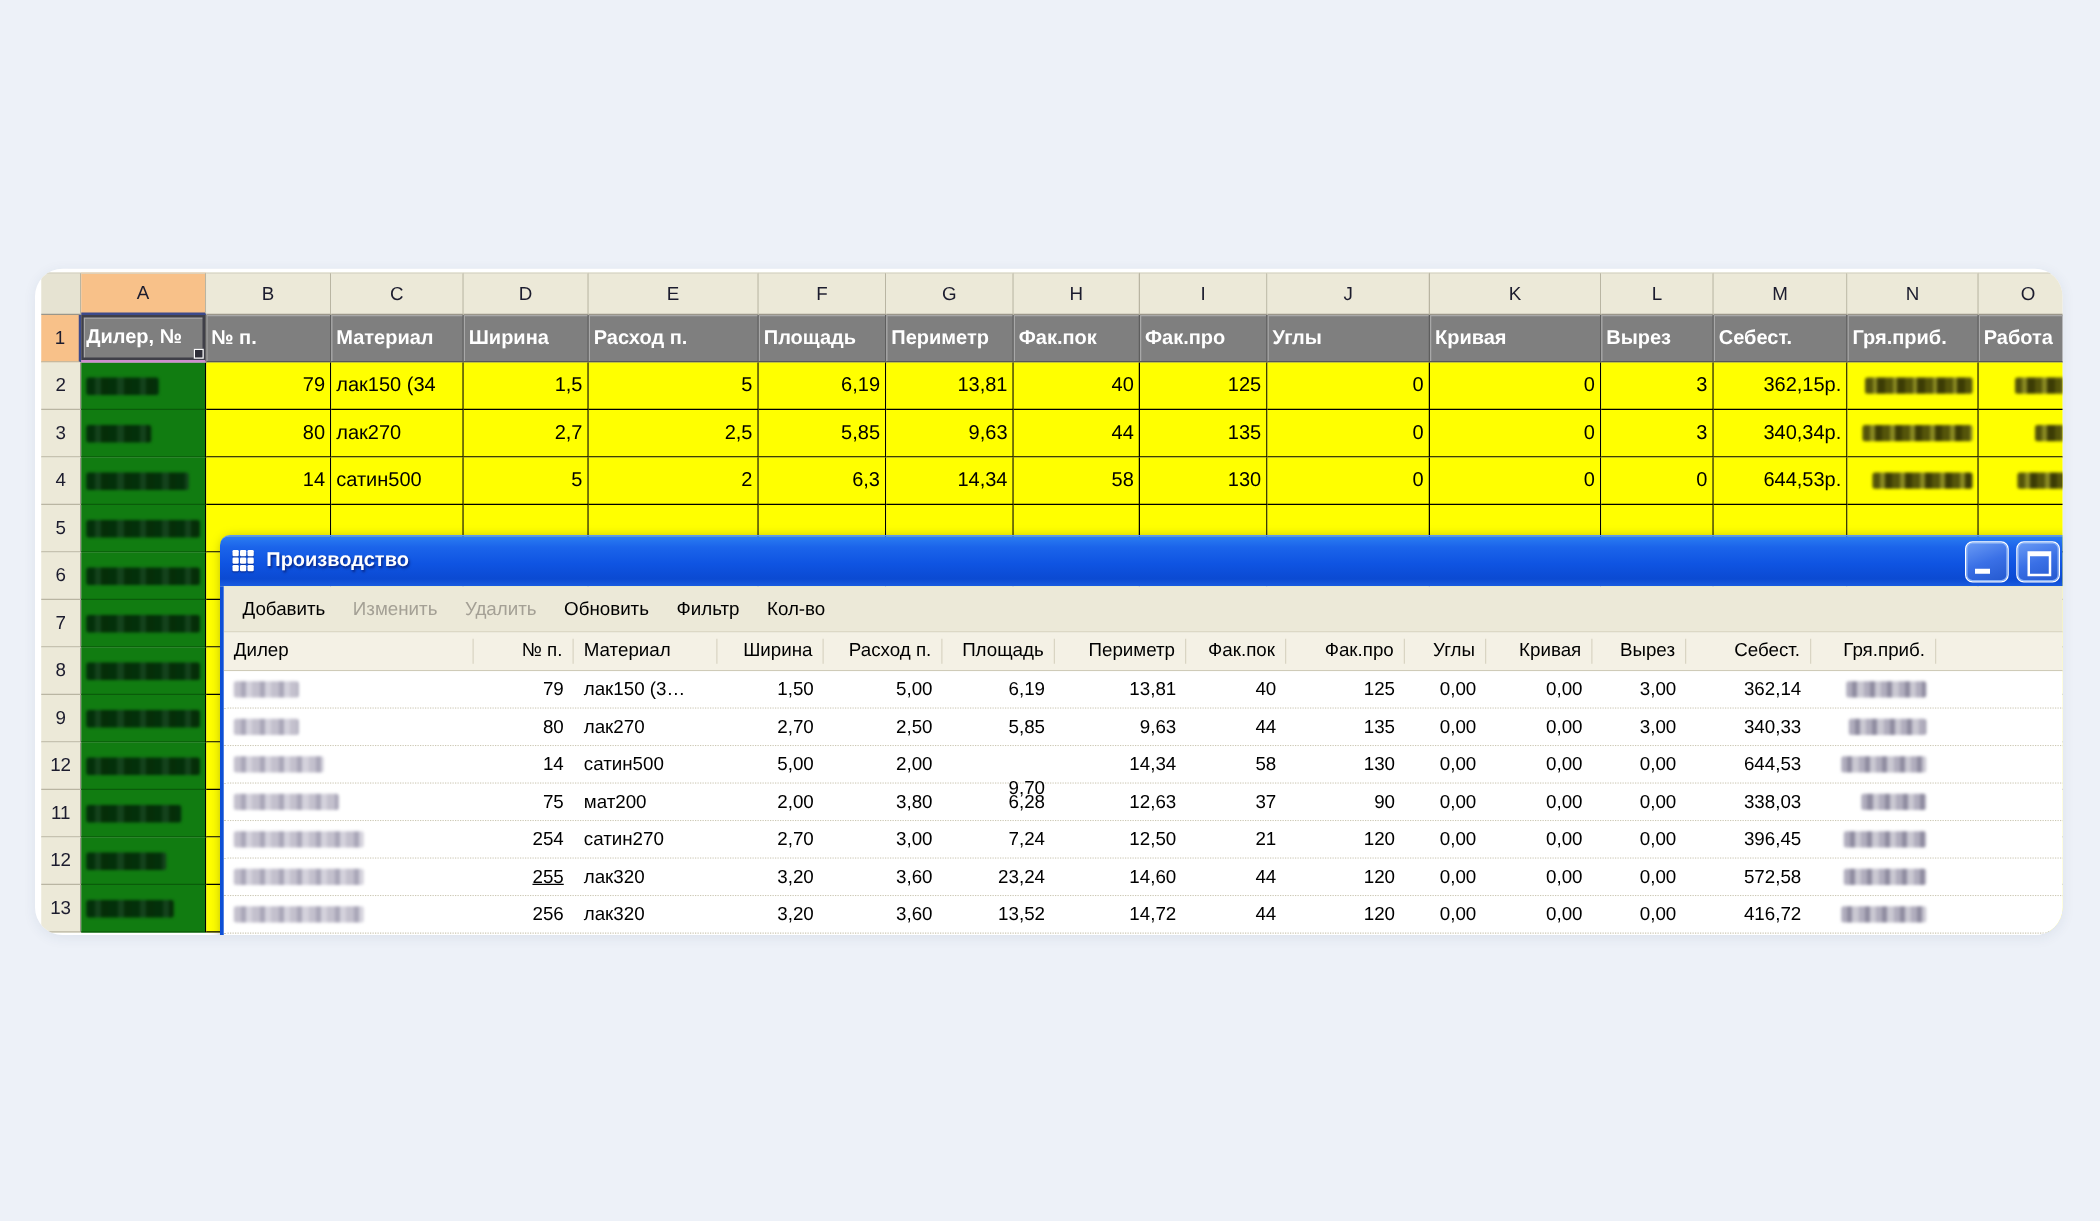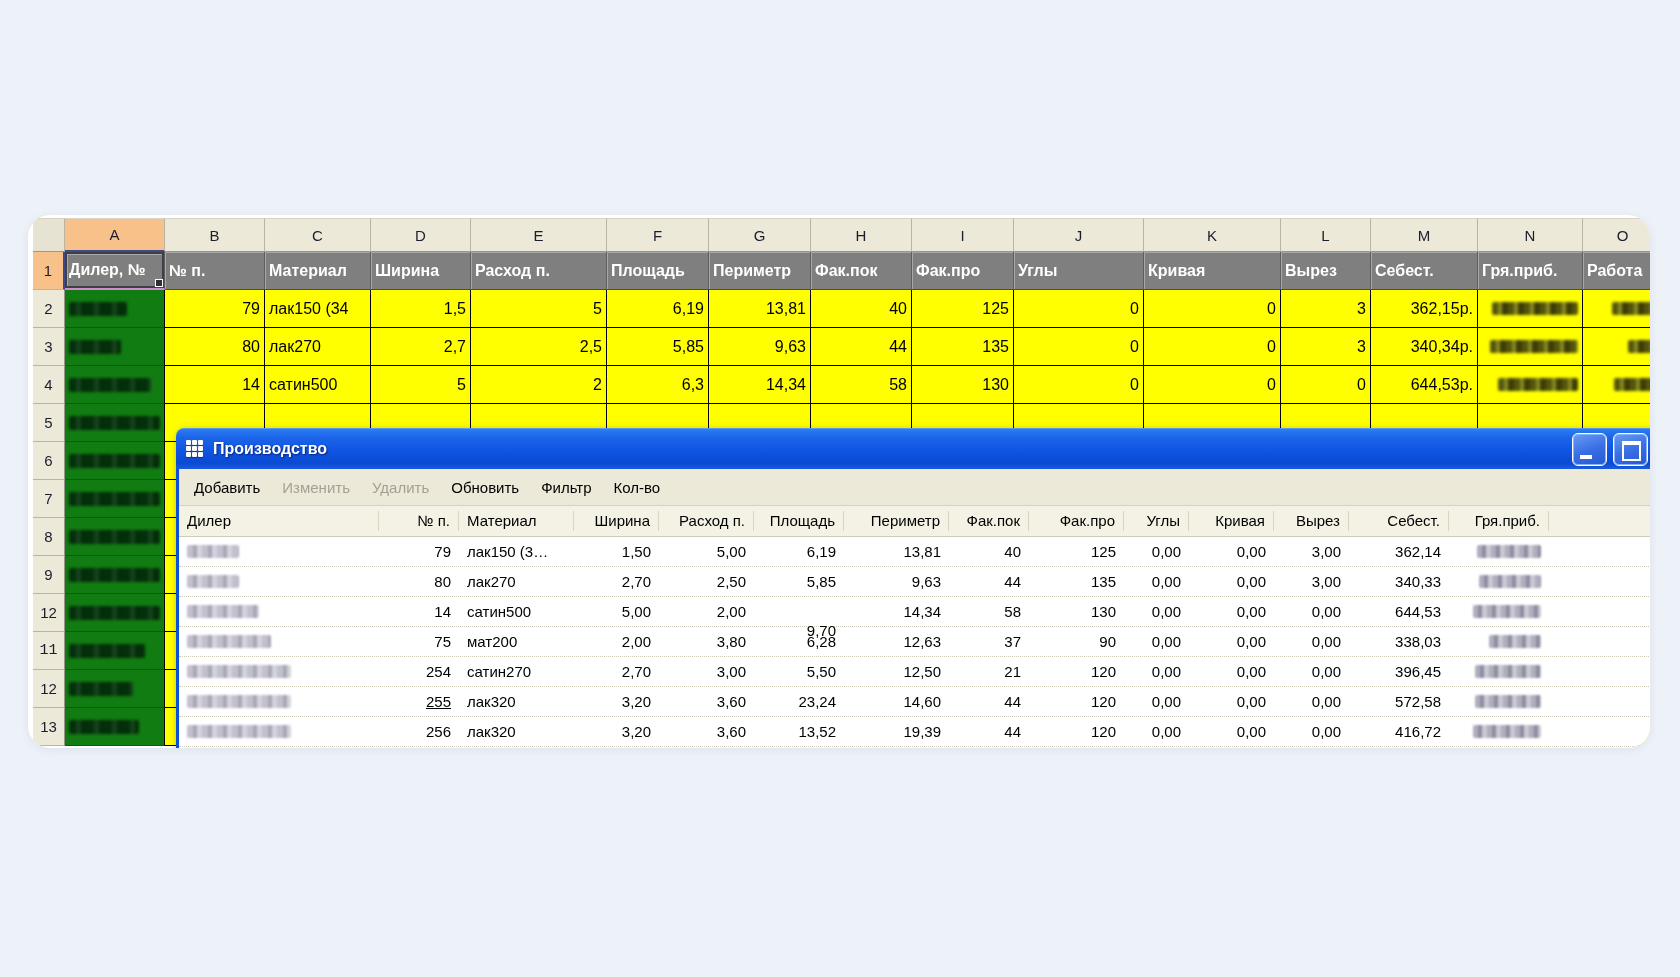--- a/index.html
+++ b/index.html
@@ -278,21 +278,21 @@
           <div class="cell yellow num" style="width: 101px;"></div>
           <div class="cell yellow num" style="width: 102px;"></div>
           <div class="cell yellow num" style="width: 130px;"></div>
           <div class="cell yellow num" style="width: 137px;"></div>
           <div class="cell yellow num" style="width: 90px;"></div>
           <div class="cell yellow num" style="width: 107px;"></div>
           <div class="cell yellow num" style="width: 105px;"></div>
           <div class="cell yellow num" style="width: 80px;"></div>
         </div>
         <div class="srow">
-          <div class="cell rownum" style="width: 32px; font-family: Liberation Mono, monospace;">11</div>
+          <div class="cell rownum" style="width: 32px;">11</div>
           <div class="cell green" style="width: 100px;">
             <span class="redact on-green" style="width: 76px;"></span>
           </div>
           <div class="cell yellow num" style="width: 100px;"></div>
           <div class="cell yellow txt" style="width: 106px;"></div>
           <div class="cell yellow num" style="width: 100px;"></div>
           <div class="cell yellow num" style="width: 136px;"></div>
           <div class="cell yellow num" style="width: 102px;"></div>
           <div class="cell yellow num" style="width: 102px;"></div>
           <div class="cell yellow num" style="width: 101px;"></div>
@@ -477,21 +477,21 @@
             </div>
           </div>
           <div class="drow">
             <div class="dcell" style="width: 200px; justify-content: flex-start;">
               <span class="redact lite" style="width: 104px;"></span>
             </div>
             <div class="dcell" style="width: 80px; justify-content: flex-end;">254</div>
             <div class="dcell" style="width: 115px; justify-content: flex-start;">сатин270</div>
             <div class="dcell" style="width: 85px; justify-content: flex-end;">2,70</div>
             <div class="dcell" style="width: 95px; justify-content: flex-end;">3,00</div>
-            <div class="dcell" style="width: 90px; justify-content: flex-end;">5,50</div>
+            <div class="dcell" style="width: 90px; justify-content: flex-end;">7,24</div>
             <div class="dcell" style="width: 105px; justify-content: flex-end;">12,50</div>
             <div class="dcell" style="width: 80px; justify-content: flex-end;">21</div>
             <div class="dcell" style="width: 95px; justify-content: flex-end;">120</div>
             <div class="dcell" style="width: 65px; justify-content: flex-end;">0,00</div>
             <div class="dcell" style="width: 85px; justify-content: flex-end;">0,00</div>
             <div class="dcell" style="width: 75px; justify-content: flex-end;">0,00</div>
             <div class="dcell" style="width: 100px; justify-content: flex-end;">396,45</div>
             <div class="dcell" style="width: 100px; justify-content: flex-end;">
               <span class="redact mid" style="width: 66px;"></span>
             </div>
@@ -518,21 +518,21 @@
           </div>
           <div class="drow">
             <div class="dcell" style="width: 200px; justify-content: flex-start;">
               <span class="redact lite" style="width: 104px;"></span>
             </div>
             <div class="dcell" style="width: 80px; justify-content: flex-end;">256</div>
             <div class="dcell" style="width: 115px; justify-content: flex-start;">лак320</div>
             <div class="dcell" style="width: 85px; justify-content: flex-end;">3,20</div>
             <div class="dcell" style="width: 95px; justify-content: flex-end;">3,60</div>
             <div class="dcell" style="width: 90px; justify-content: flex-end;">13,52</div>
-            <div class="dcell" style="width: 105px; justify-content: flex-end;">19,39</div>
+            <div class="dcell" style="width: 105px; justify-content: flex-end;">14,72</div>
             <div class="dcell" style="width: 80px; justify-content: flex-end;">44</div>
             <div class="dcell" style="width: 95px; justify-content: flex-end;">120</div>
             <div class="dcell" style="width: 65px; justify-content: flex-end;">0,00</div>
             <div class="dcell" style="width: 85px; justify-content: flex-end;">0,00</div>
             <div class="dcell" style="width: 75px; justify-content: flex-end;">0,00</div>
             <div class="dcell" style="width: 100px; justify-content: flex-end;">416,72</div>
             <div class="dcell" style="width: 100px; justify-content: flex-end;">
               <span class="redact mid" style="width: 68px;"></span>
             </div>
           </div>

